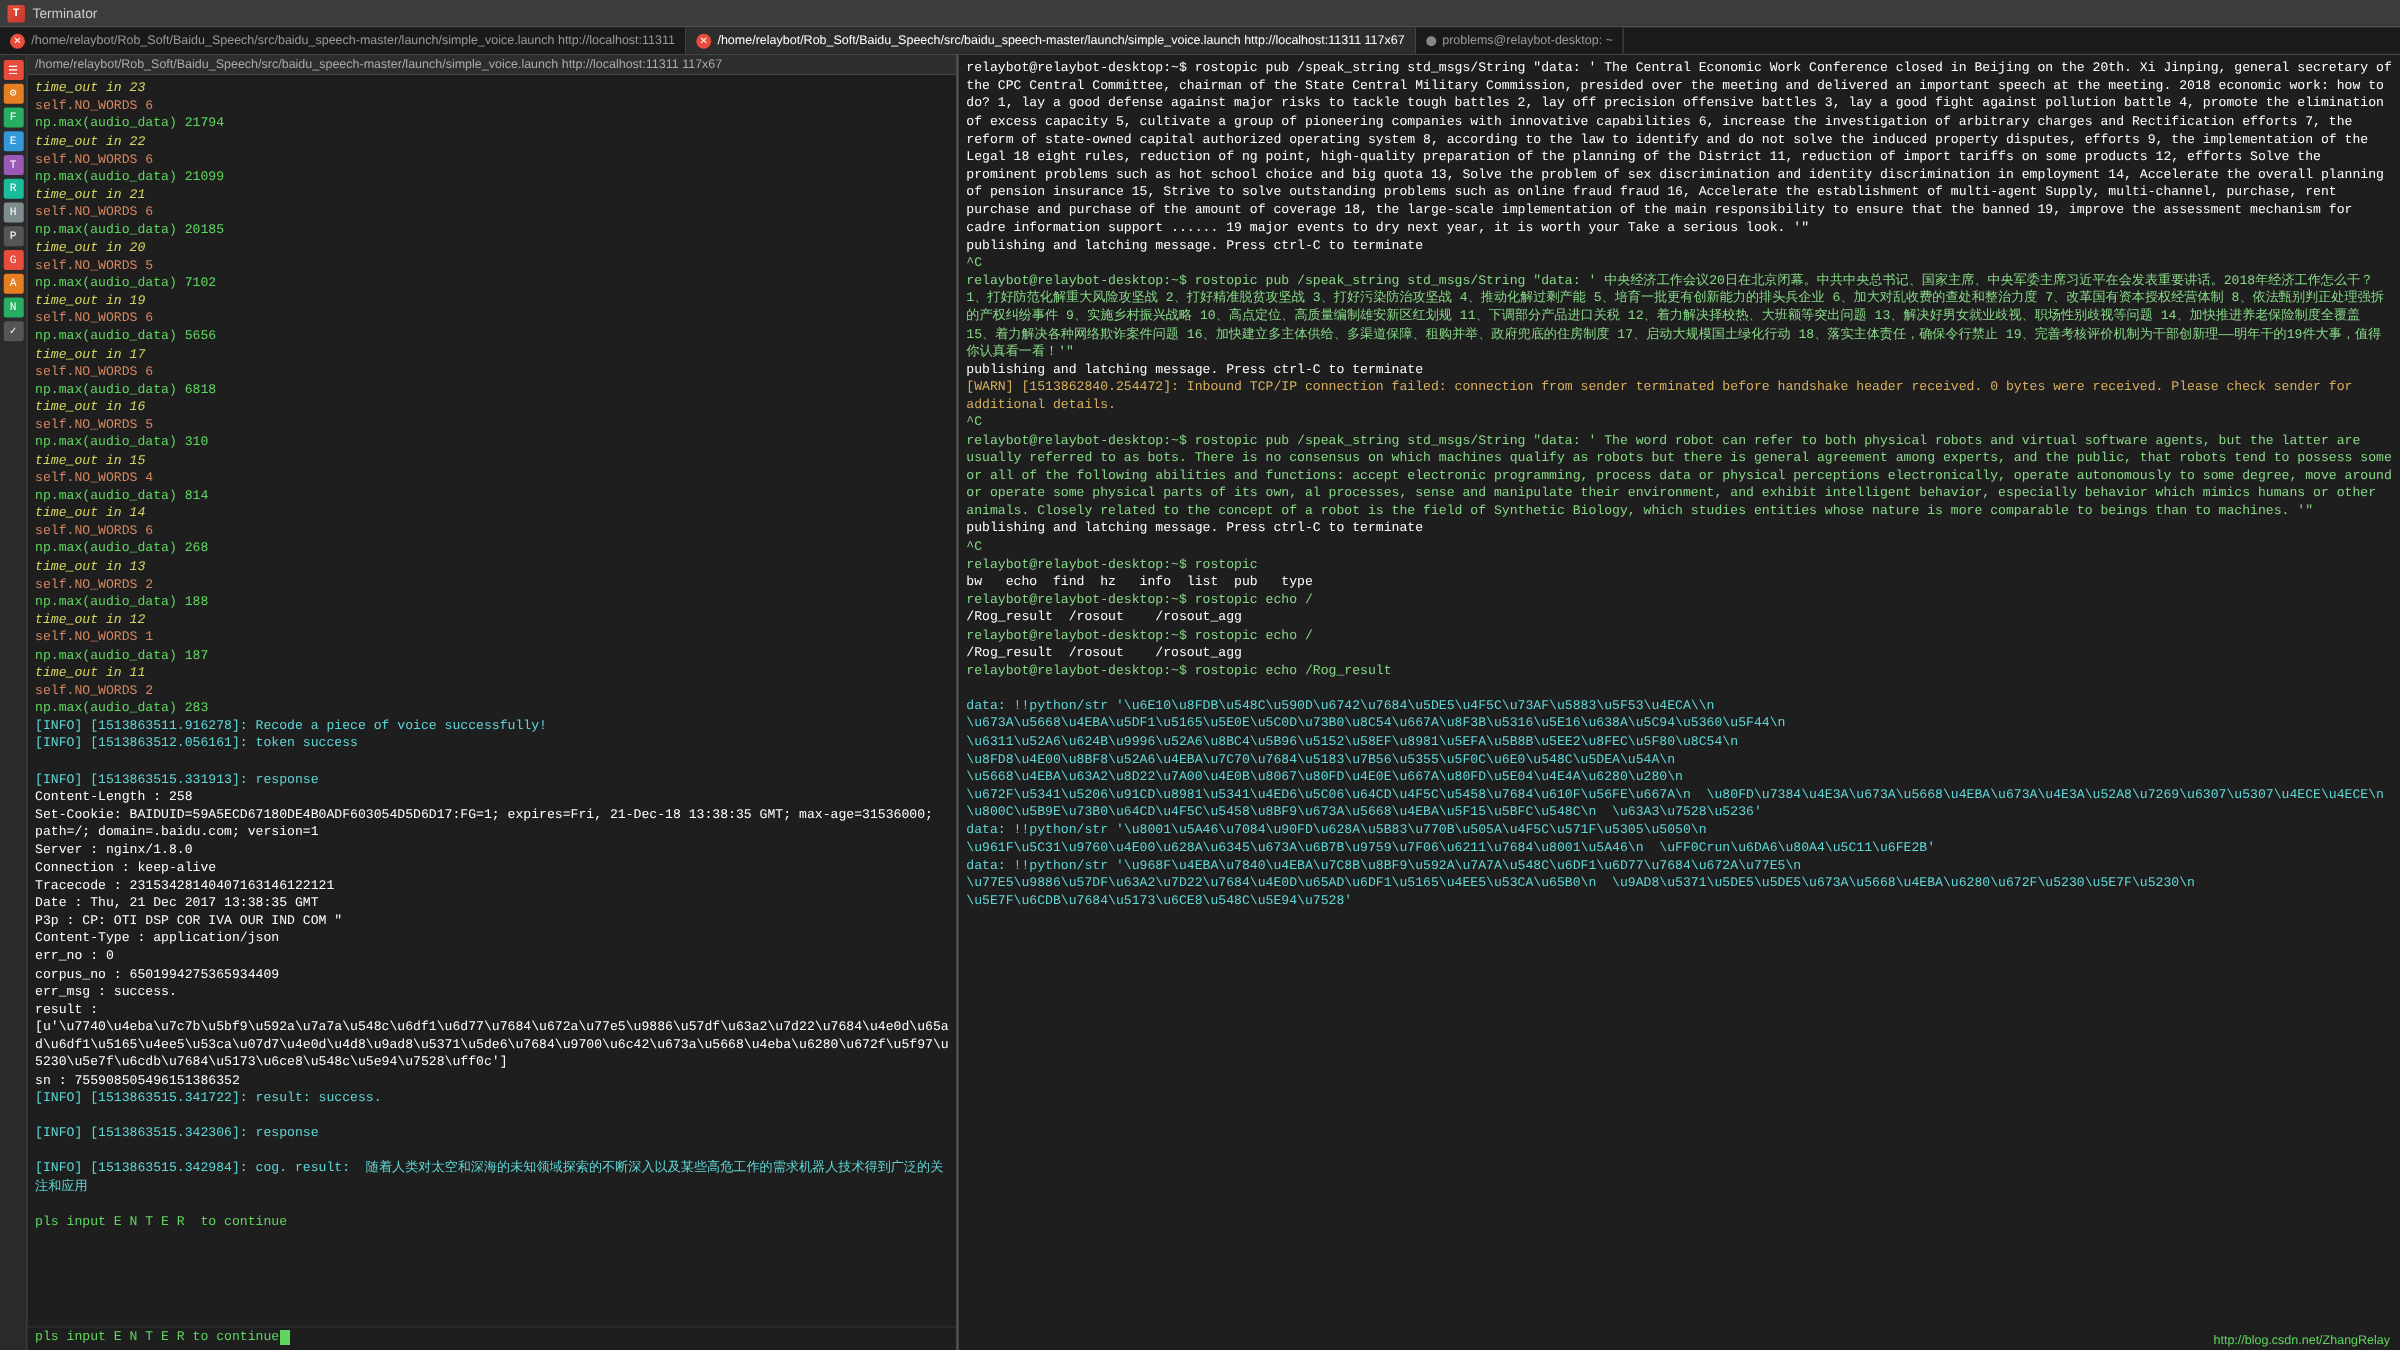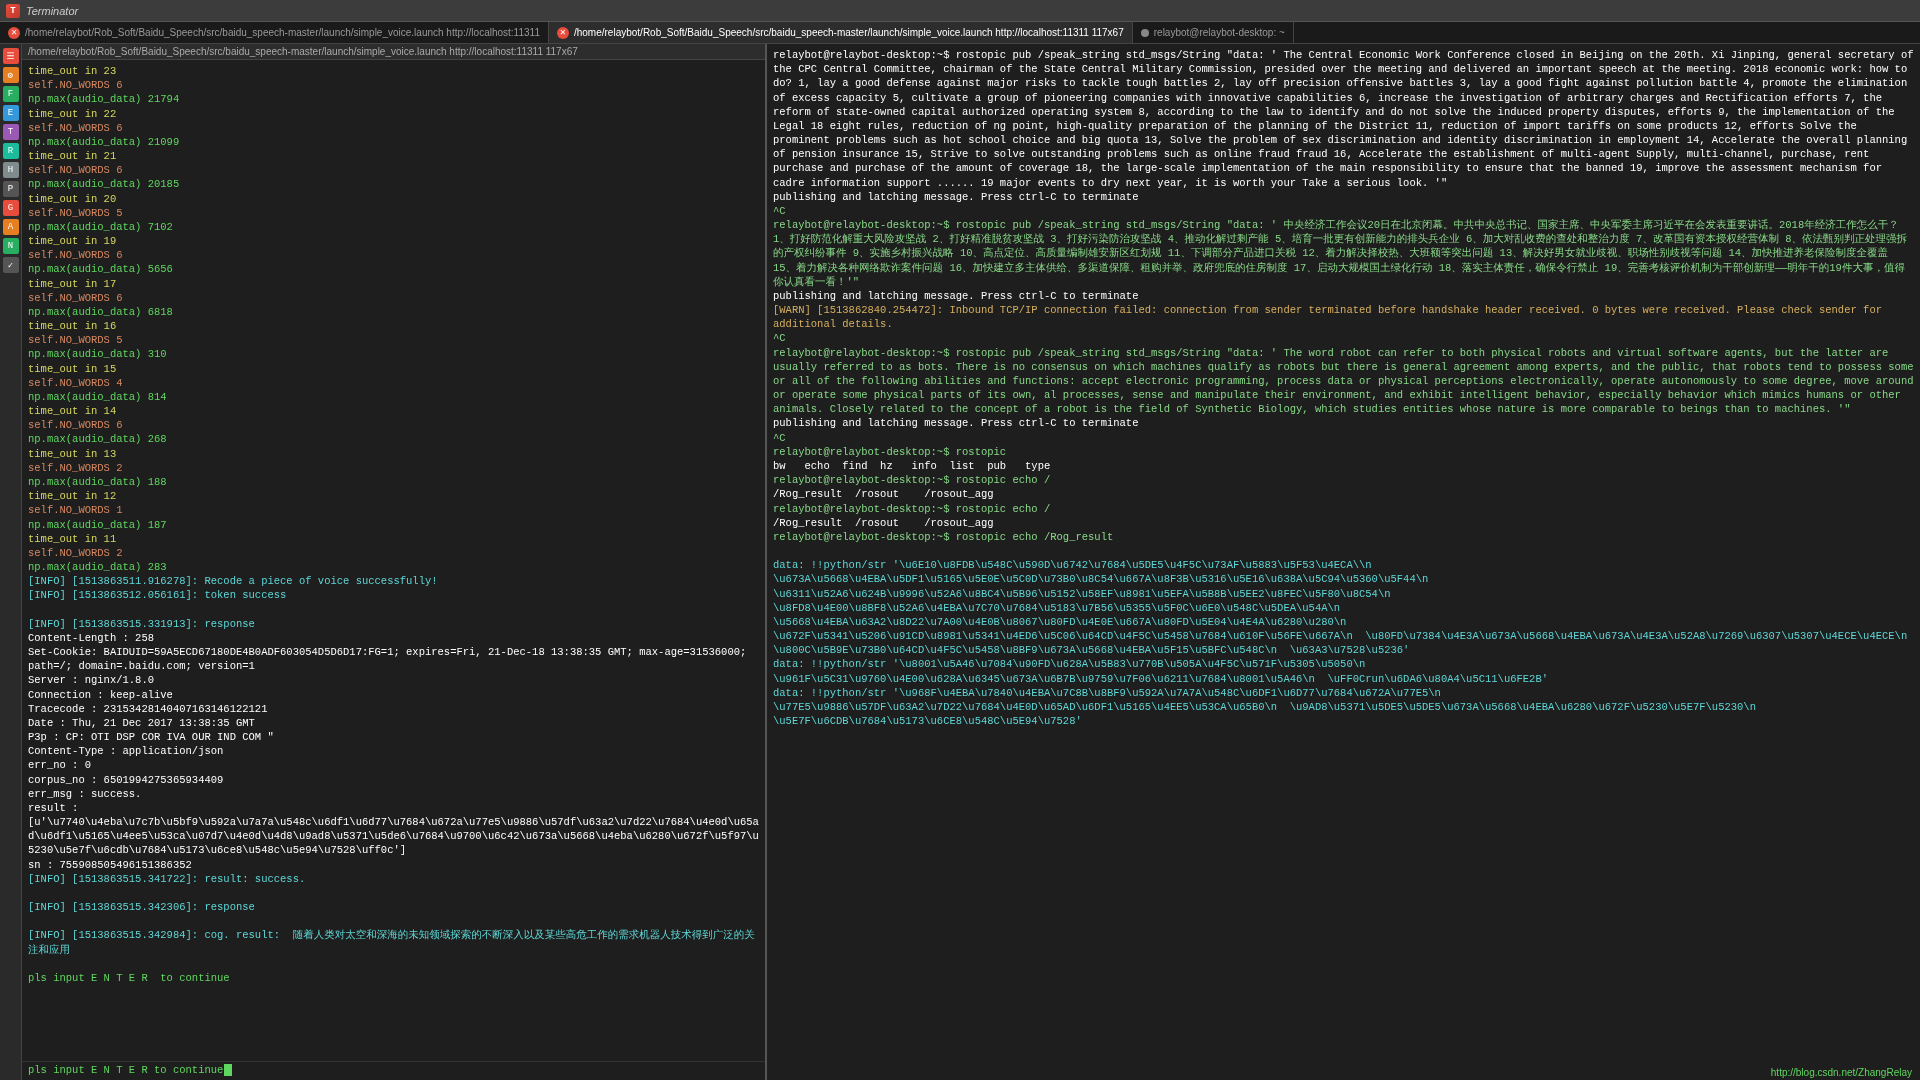--- a/index.html
+++ b/index.html
@@ -29,21 +29,20 @@
       margin-right: 6px;
       background: linear-gradient(135deg, #e74c3c, #c0392b);
       border-radius: 2px;
       display: flex; align-items: center; justify-content: center;
       font-size: 9px; color: white; font-weight: bold;
     }
     .title-bar-text {
       color: #ccc;
       font-size: 11px;
       font-family: sans-serif;
-      font-style: italic;
     }
 
     
     .tab-bar {
       background: #1a1a1a;
       height: 22px;
       display: flex;
       align-items: stretch;
       border-bottom: 1px solid #444;
     }
@@ -164,21 +163,21 @@
       padding: 4px 6px;
       font-family: 'Courier New', Courier, monospace;
       font-size: 10.5px;
       line-height: 1.35;
       color: #c8c8c8;
       white-space: pre-wrap;
       word-wrap: break-word;
     }
 
     .line-green { color: #5fd75f; }
-    .line-yellow { color: #d7d75f; }
+    .line-yellow { color: #d7d75f; font-style: italic; }
     .line-cyan { color: #5fd7d7; }
     .line-white { color: #ffffff; }
     .line-orange { color: #d7875f; }
     .line-prompt { color: #87d787; }
     .line-warn { color: #d7af5f; }
 
     .terminal-input-line {
       background: #1e1e1e;
       padding: 2px 6px 4px 6px;
       font-family: 'Courier New', Courier, monospace;
@@ -224,21 +223,21 @@
   <div class="tab inactive">
     <div class="tab-close">✕</div>
     <span>/home/relaybot/Rob_Soft/Baidu_Speech/src/baidu_speech-master/launch/simple_voice.launch http://localhost:11311</span>
   </div>
   <div class="tab active">
     <div class="tab-close">✕</div>
     <span>/home/relaybot/Rob_Soft/Baidu_Speech/src/baidu_speech-master/launch/simple_voice.launch http://localhost:11311 117x67</span>
   </div>
   <div class="tab inactive">
     <div class="tab-dot"></div>
-    <span>relaybot@relaybot-desktop: ~</span>
+    <span>problems@relaybot-desktop: ~</span>
   </div>
 </div>
 
 <div class="main-content">
 
   <div class="sidebar">
     <div class="sidebar-icon red">☰</div>
     <div class="sidebar-icon orange">⚙</div>
     <div class="sidebar-icon green">F</div>
     <div class="sidebar-icon blue">E</div>

